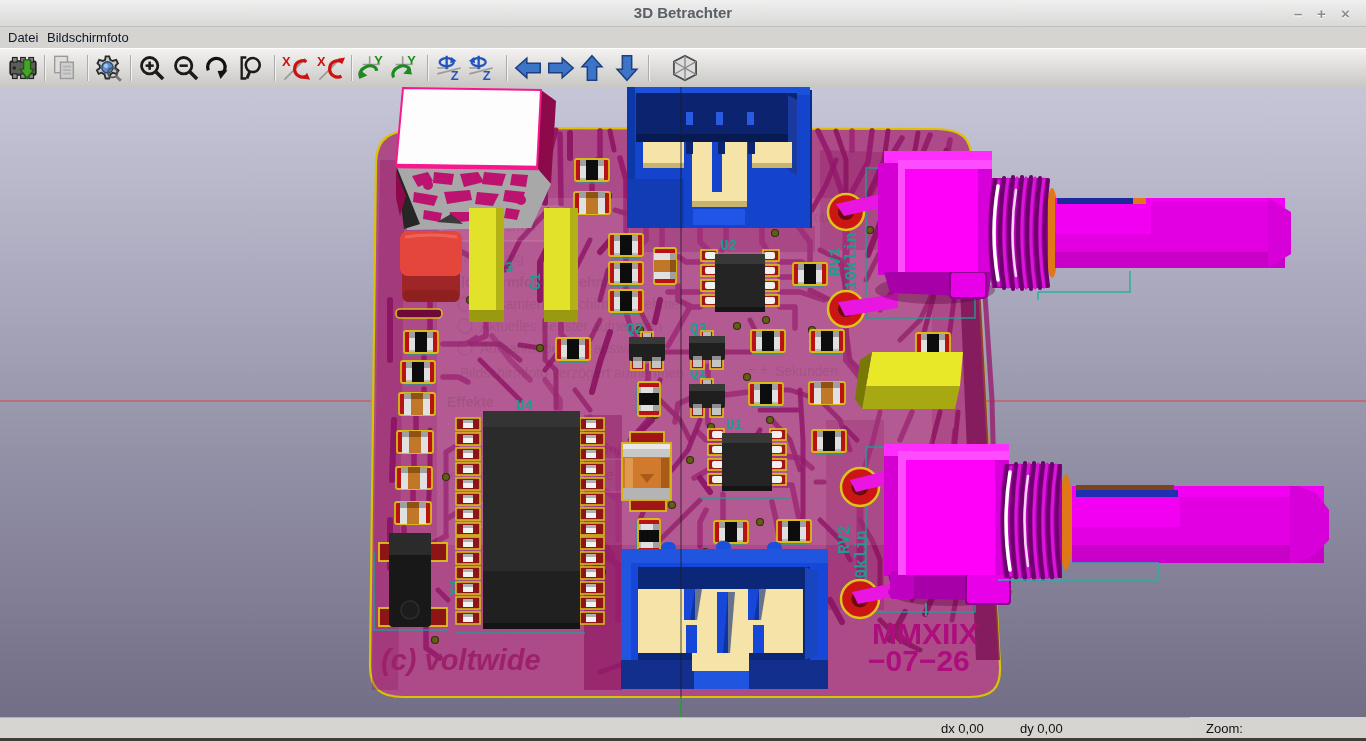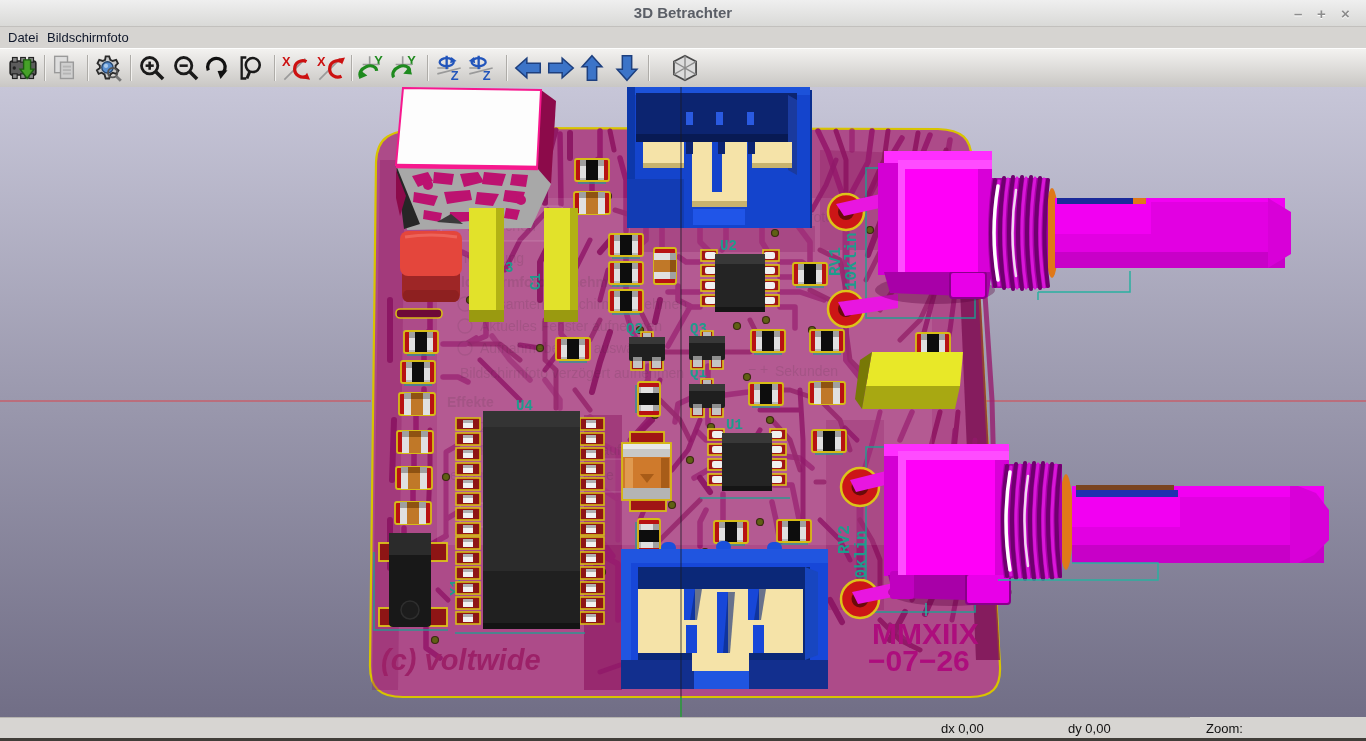--- a/index.html
+++ b/index.html
@@ -814,16 +814,16 @@
         <path d="M1038 292 L1038 300"></path>
 <path d="M1072 563 L1158 563 L1158 580 L998 580"></path>
 <path d="M926 603 L926 616"></path>
 </g>
 <line x1="681" y1="87" x2="681" y2="697" stroke="rgba(25,25,35,0.5)" stroke-width="1.6"></line>
 <line x1="681" y1="697" x2="681" y2="717" stroke="#2a9a3a" stroke-width="1.6"></line>
 </svg>
 </div>
 <div id="statusbar">
 <div class="st" style="left:941px;">dx 0,00</div>
-<div class="st" style="left:1068px;">dy 0,00</div>
+<div class="st" style="left:1020px;">dy 0,00</div>
 <div class="st" style="left:1200px;margin-left:6px;">Zoom: 21,7</div>
 </div>
 <div id="bstrip"></div>
 
 </body></html>

